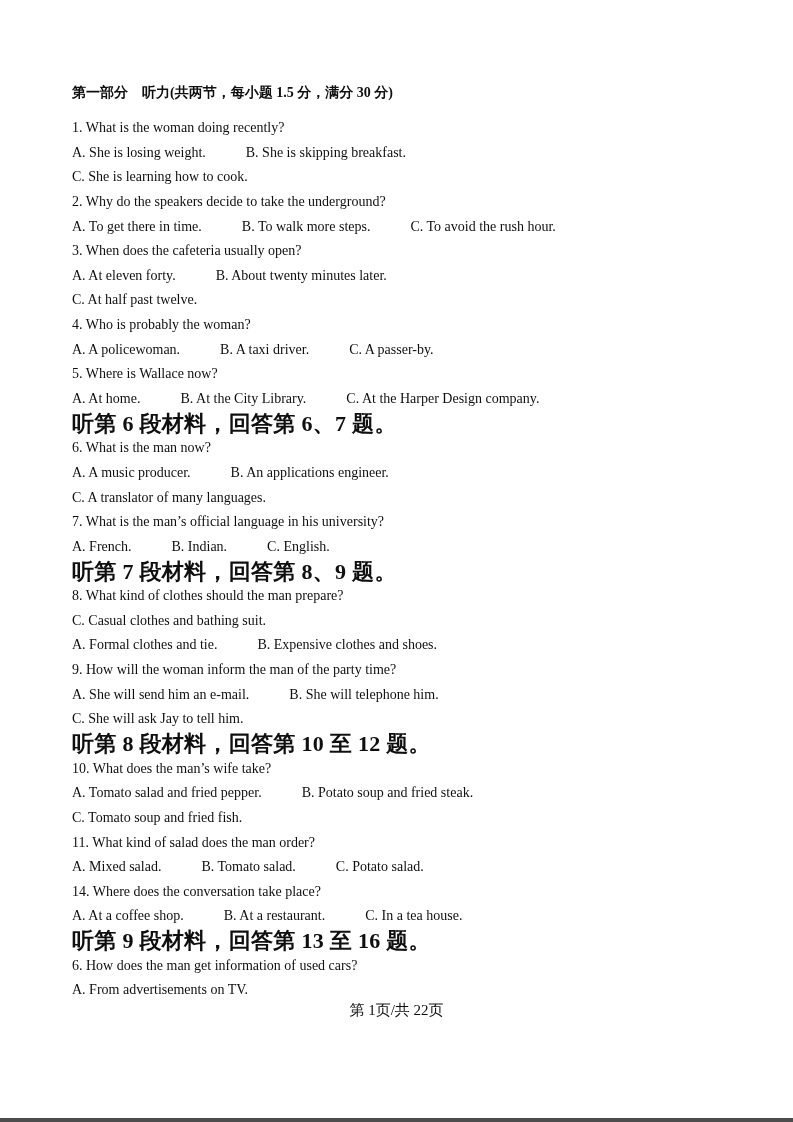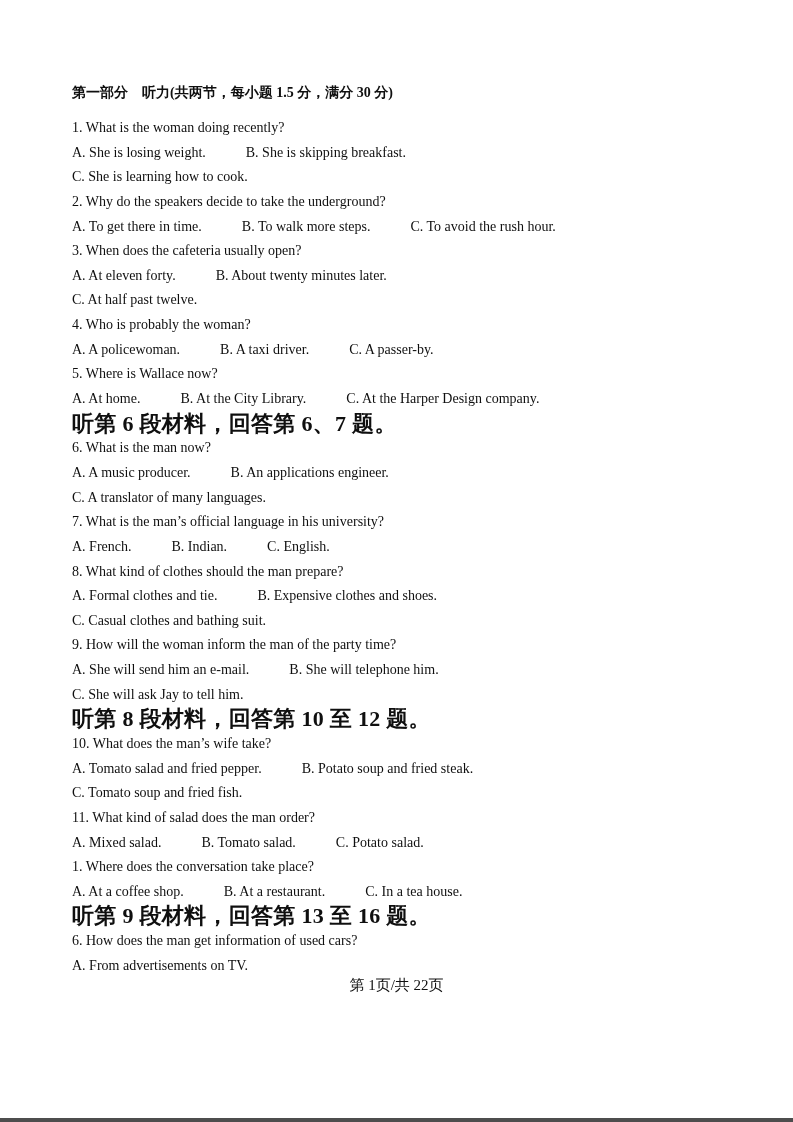--- a/index.html
+++ b/index.html
@@ -82,33 +82,34 @@
       <div class="line question"><span class="part">4. Who is probably the woman?</span></div>
       <div class="line options"><span class="part">A. A policewoman.</span><span class="part">B. A taxi driver.</span><span class="part">C. A passer-by.</span></div>
       <div class="line question"><span class="part">5. Where is Wallace now?</span></div>
       <div class="line options"><span class="part">A. At home.</span><span class="part">B. At the City Library.</span><span class="part">C. At the Harper Design company.</span></div>
       <div class="line material"><span class="part">听第 6 段材料，回答第 6、7 题。</span></div>
       <div class="line question"><span class="part">6. What is the man now?</span></div>
       <div class="line options"><span class="part">A. A music producer.</span><span class="part">B. An applications engineer.</span></div>
       <div class="line options"><span class="part">C. A translator of many languages.</span></div>
       <div class="line question"><span class="part">7. What is the man’s official language in his university?</span></div>
       <div class="line options"><span class="part">A. French.</span><span class="part">B. Indian.</span><span class="part">C. English.</span></div>
+      <div class="line material"><span class="part">听第 7 段材料，回答第 8、9 题。</span></div>
       <div class="line question"><span class="part">8. What kind of clothes should the man prepare?</span></div>
+      <div class="line options"><span class="part">C. Casual clothes and bathing suit.</span></div>
       <div class="line options"><span class="part">A. Formal clothes and tie.</span><span class="part">B. Expensive clothes and shoes.</span></div>
-      <div class="line options"><span class="part">C. Casual clothes and bathing suit.</span></div>
       <div class="line question"><span class="part">9. How will the woman inform the man of the party time?</span></div>
       <div class="line options"><span class="part">A. She will send him an e-mail.</span><span class="part">B. She will telephone him.</span></div>
       <div class="line options"><span class="part">C. She will ask Jay to tell him.</span></div>
       <div class="line material"><span class="part">听第 8 段材料，回答第 10 至 12 题。</span></div>
       <div class="line question"><span class="part">10. What does the man’s wife take?</span></div>
       <div class="line options"><span class="part">A. Tomato salad and fried pepper.</span><span class="part">B. Potato soup and fried steak.</span></div>
       <div class="line options"><span class="part">C. Tomato soup and fried fish.</span></div>
       <div class="line question"><span class="part">11. What kind of salad does the man order?</span></div>
       <div class="line options"><span class="part">A. Mixed salad.</span><span class="part">B. Tomato salad.</span><span class="part">C. Potato salad.</span></div>
-      <div class="line question"><span class="part">1. Where does the conversation take place?</span></div>
+      <div class="line question"><span class="part">14. Where does the conversation take place?</span></div>
       <div class="line options"><span class="part">A. At a coffee shop.</span><span class="part">B. At a restaurant.</span><span class="part">C. In a tea house.</span></div>
       <div class="line material"><span class="part">听第 9 段材料，回答第 13 至 16 题。</span></div>
       <div class="line question"><span class="part">6. How does the man get information of used cars?</span></div>
       <div class="line options"><span class="part">A. From advertisements on TV.</span></div>
     </div>
 
   <div class="page-footer">第 1页/共 22页</div>
 
   <div class="bottom-rule" style="background: rgb(77, 77, 77);"></div>
 </div>

